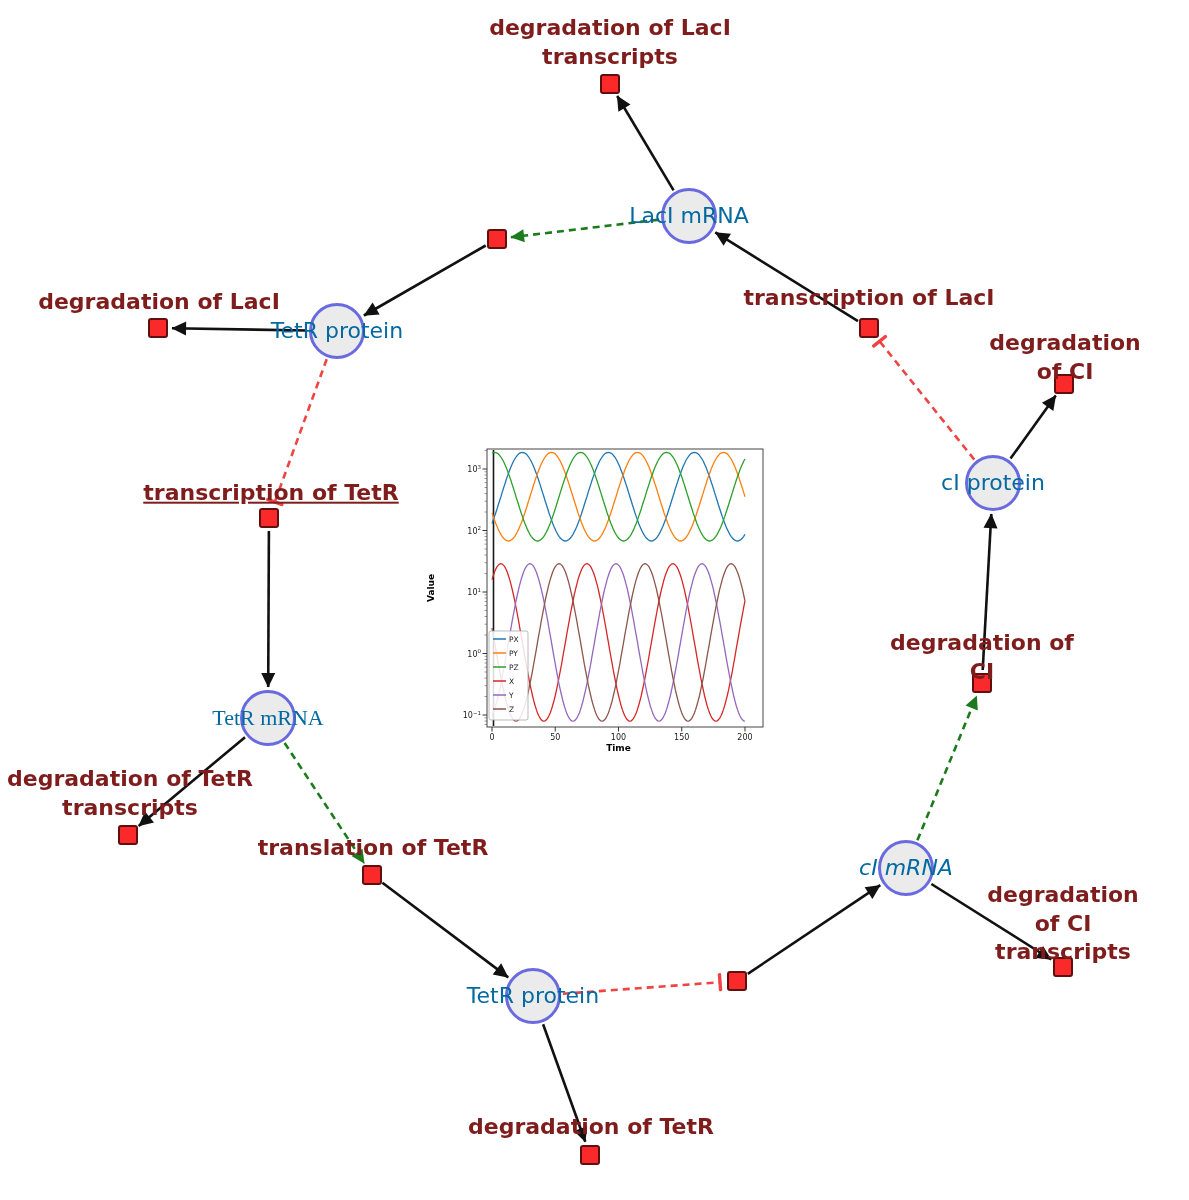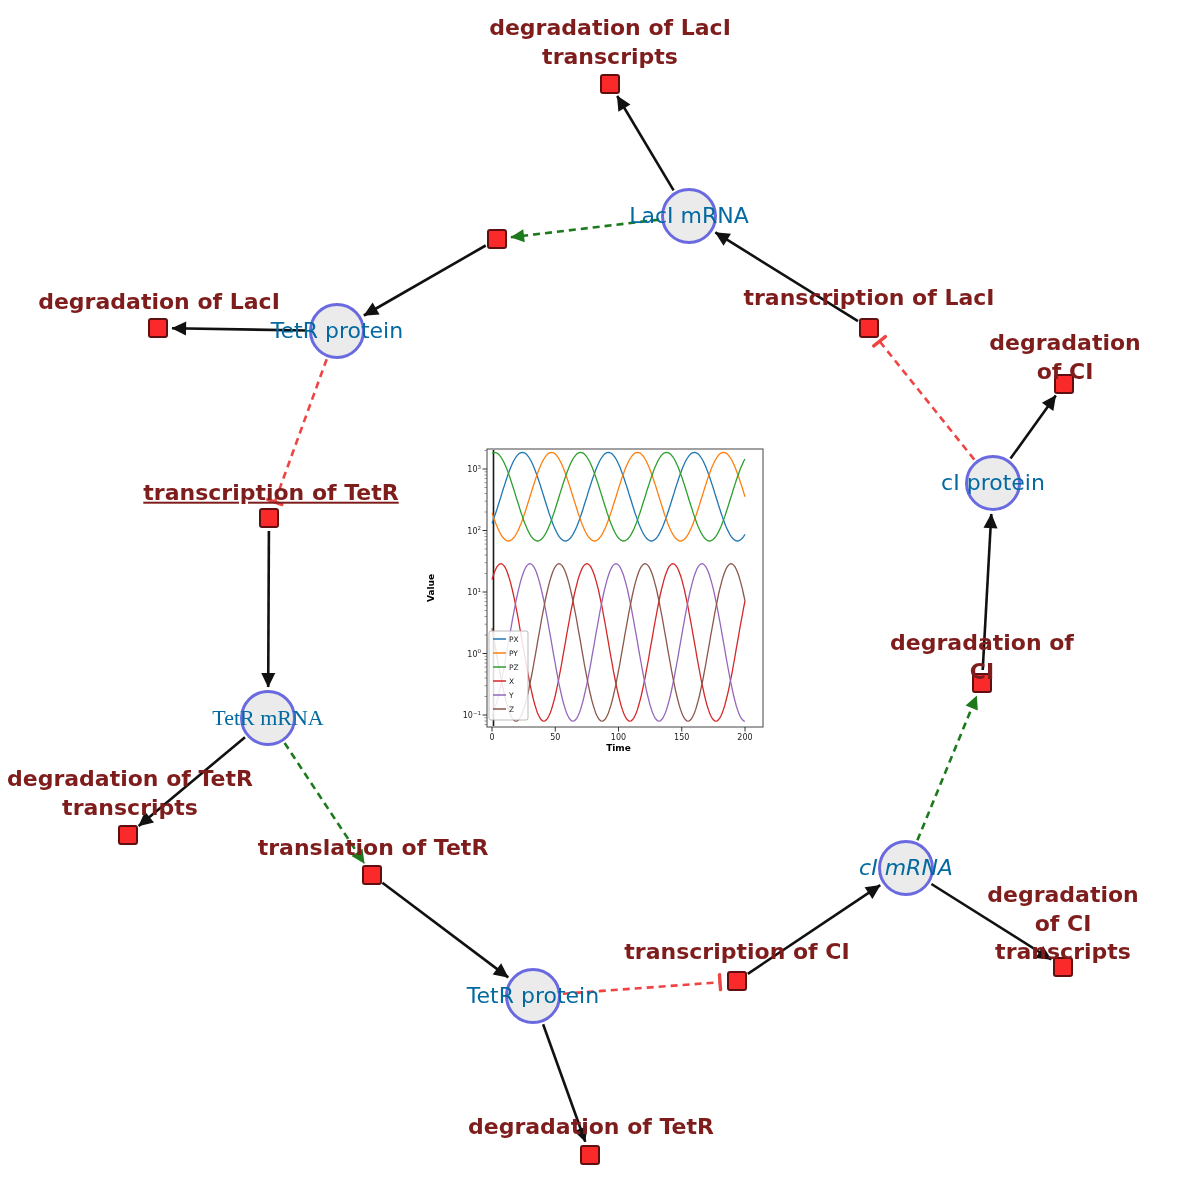--- a/index.html
+++ b/index.html
@@ -95,21 +95,20 @@
       <div class="node-label reaction-label" style="left: 982px; top: 658px;">degradation of CI</div>
       <div class="reaction-node" style="left: 118px; top: 825px;"></div>
       <div class="node-label reaction-label" style="left: 130px; top: 794px;">degradation of TetR
 transcripts</div>
       <div class="reaction-node" style="left: 362px; top: 865px;"></div>
       <div class="node-label reaction-label" style="left: 373px; top: 848px;">translation of TetR</div>
       <div class="reaction-node" style="left: 1053px; top: 957px;"></div>
       <div class="node-label reaction-label" style="left: 1063px; top: 924px;">degradation of CI
 transcripts</div>
       <div class="reaction-node" style="left: 727px; top: 971px;"></div>
-      <div class="node-label reaction-label" style="left: 737px; top: 952px;">transcription of CI</div>
       <div class="reaction-node" style="left: 580px; top: 1145px;"></div>
       <div class="node-label reaction-label" style="left: 591px; top: 1127px;">degradation of TetR</div>
     </div>
   <svg id="inset" width="355" height="325">
       <defs>
         <clipPath id="plot-clip">
           <rect x="67" y="12" width="276" height="278"></rect>
         </clipPath>
       </defs>
       <rect x="67" y="12" width="276" height="278" fill="#ffffff" stroke="#444" stroke-width="1"></rect>

